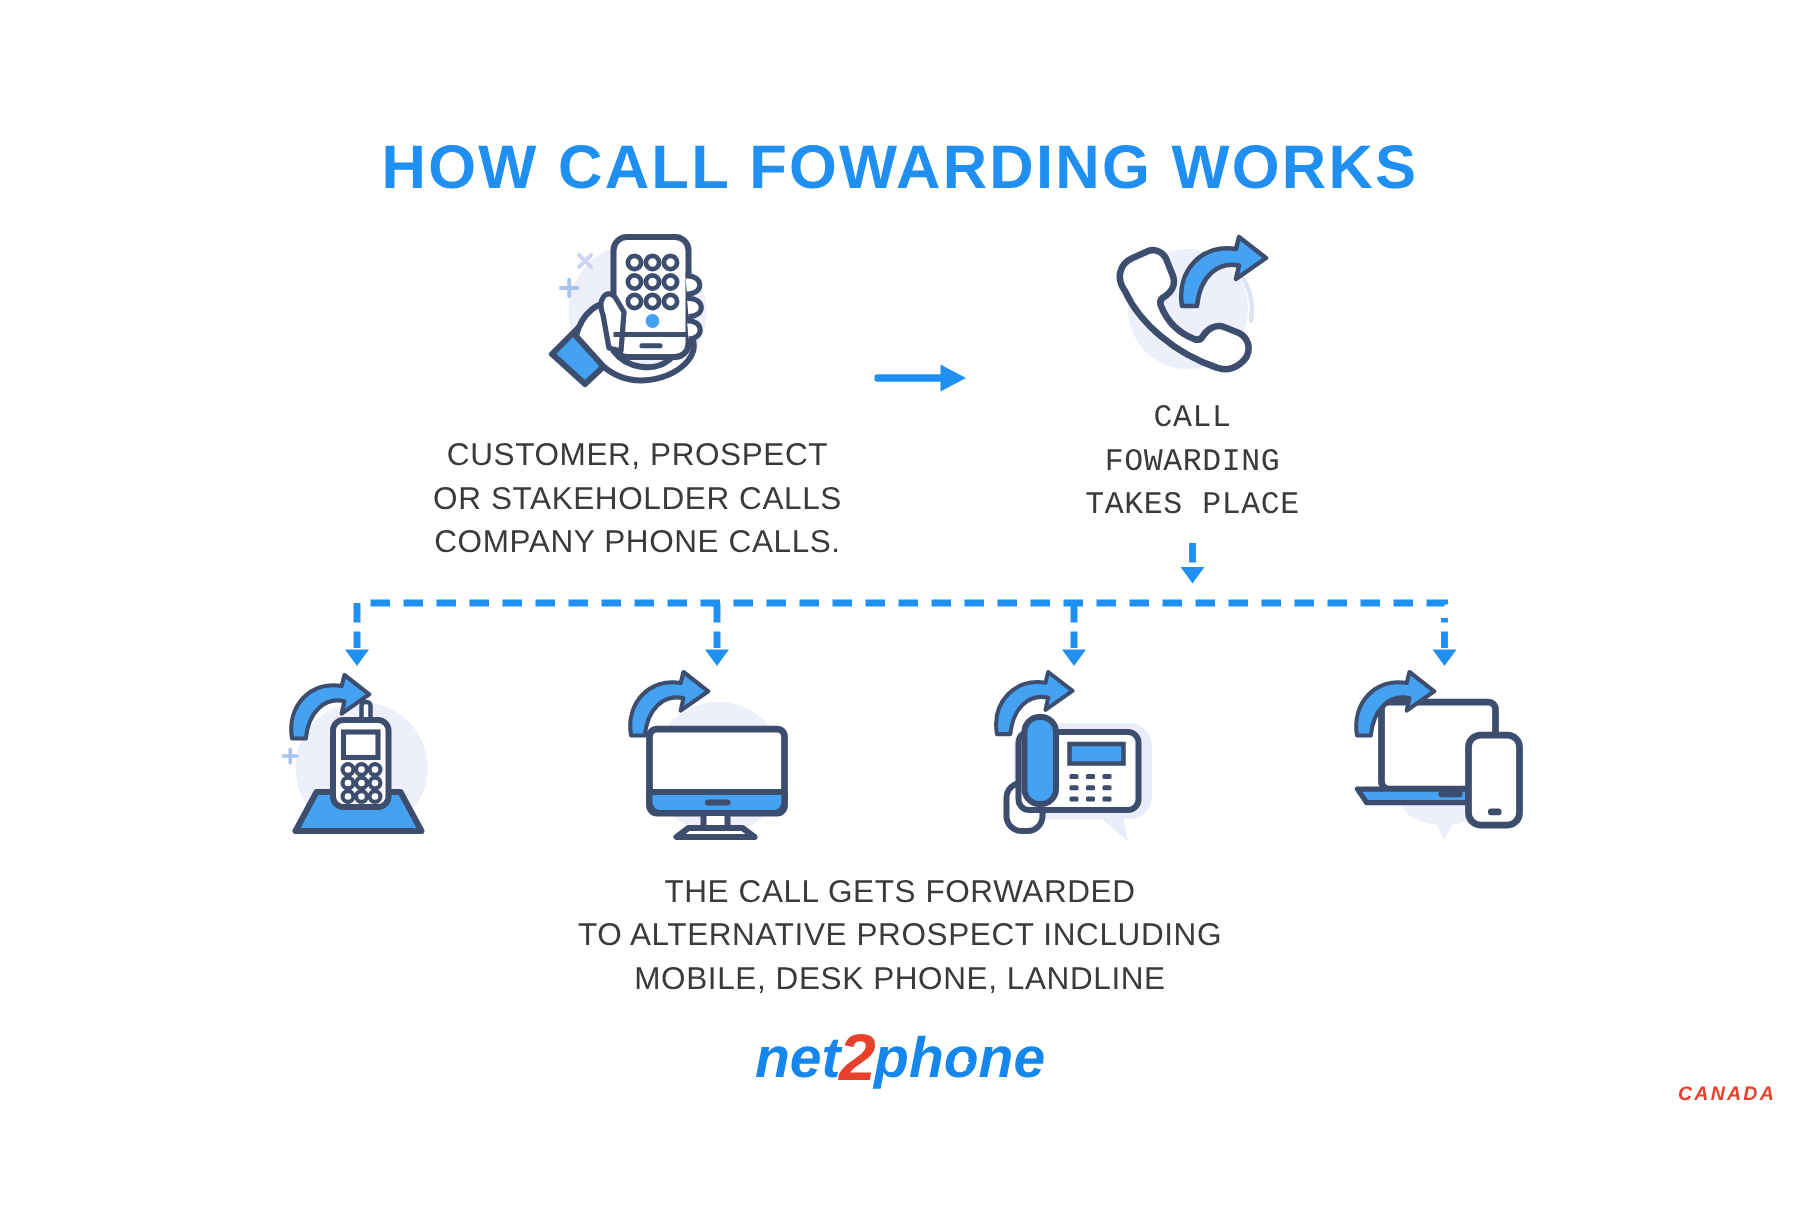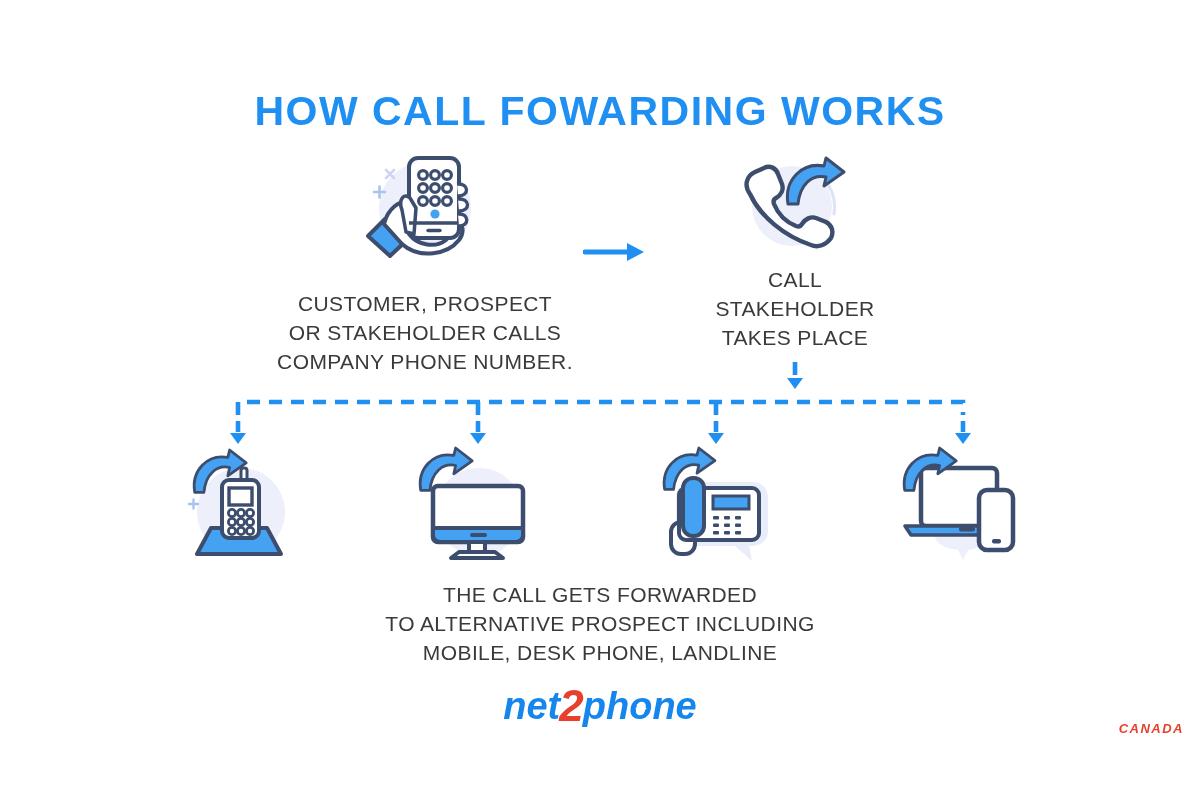--- a/index.html
+++ b/index.html
@@ -13,21 +13,21 @@
     text-align:center; font-size:41px; font-weight:700;
     letter-spacing:1.5px; color:#1f90f2;
   }
   .text-block {
     position:absolute; text-align:center;
     font-size:21px; line-height:29px; letter-spacing:0.4px;
     color:#3a3a3a; font-weight:400;
   }
   .text-block span { display:block; }
   .caller-text { top:265px; left:255px; width:340px;margin-top:24px; }
-  .forward-text { top:265px; left:685px; width:220px; }
+  .forward-text { top:265px; left:685px; width:220px;font-family:Liberation Mono, monospace; }
   .caption { top:580px; left:300px; width:600px; }
   .icon-abs { position:absolute; }
   .logo {
     position:absolute; top:686px; left:0; width:100%;
     display:flex; flex-direction:column; align-items:center;
   }
   .logo-word {
     font-weight:700; font-style:italic; font-size:38px;
     color:#1486ec; letter-spacing:0; line-height:40px;
     display:flex; align-items:center;
@@ -96,26 +96,26 @@
     <path d="M97 34 a42 42 0 0 1 5 28" stroke="#dde3f6" stroke-width="3" fill="none" stroke-linecap="round"></path>
     <path d="M18 42 C12 34 14 24 23 20 L32 16 C38 13 44 16 46 22 L50 32 C52 38 49 43 44 46 C42 47 41 49 42 52 C46 62 54 70 64 74 C67 75 69 74 70 72 C73 67 79 64 84 66 L94 70 C100 73 102 80 99 86 C94 93 86 96 79 93 C52 84 28 64 18 42 Z" fill="#ffffff" stroke="#3c4d6e" stroke-width="4.4" stroke-linejoin="round"></path>
     <g fill="#45a1f1" stroke="#3c4d6e" stroke-width="3" stroke-linejoin="round" transform="translate(52,6)">
       <use href="#swoosh"></use>
     </g>
   </svg>
 
   <div class="text-block caller-text">
     <span>CUSTOMER, PROSPECT</span>
     <span>OR STAKEHOLDER CALLS</span>
-    <span>COMPANY PHONE NUMBER.</span>
+    <span>COMPANY PHONE CALLS.</span>
   </div>
 
   <div class="text-block forward-text">
     <span>CALL</span>
-    <span>STAKEHOLDER</span>
+    <span>FOWARDING</span>
     <span>TAKES PLACE</span>
   </div>
 
   <svg class="icon-abs" style="left:170px; top:352px;" width="860" height="100" viewBox="0 0 860 100">
     <g stroke="#1f90f2" stroke-width="4.6" fill="none">
       <line x1="625" y1="10" x2="625" y2="23"></line>
       <path d="M68 63 L68 50 L793 50 L793 63" stroke-dasharray="13 9"></path>
       <path d="M308 50 L308 63" stroke-dasharray="13 9"></path>
       <path d="M546 50 L546 63" stroke-dasharray="13 9"></path>
       <line x1="68" y1="69" x2="68" y2="80"></line>

